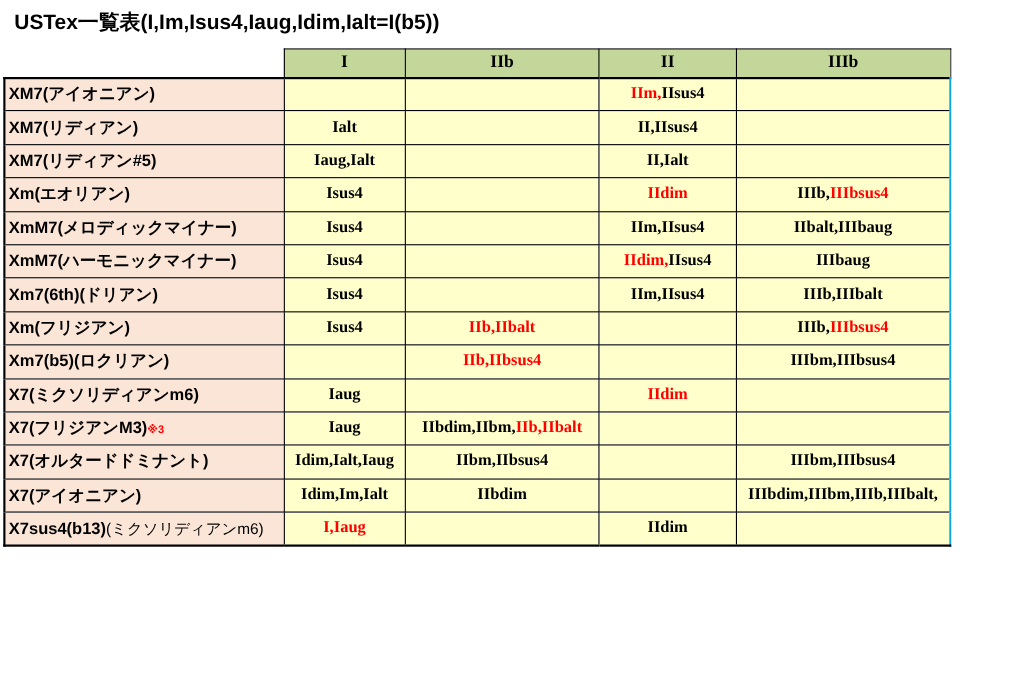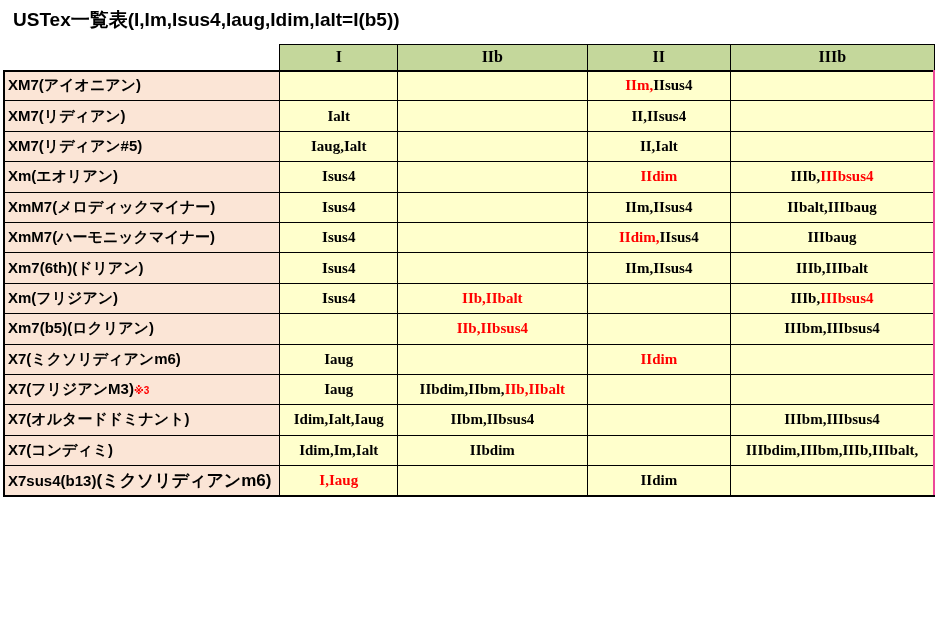--- a/index.html
+++ b/index.html
@@ -1,19 +1,19 @@
 <!DOCTYPE html>
 <html style="--header-bg: #c4d79b; --rowlabel-bg: #fbe5d6; --cell-bg: #ffffcc; --red: #ff0000;"><head>
 <meta charset="utf-8">
 <style>
   * { box-sizing: border-box; }
   html, body { margin: 0; padding: 0; background: #ffffff; }
   .page {
     position: relative;
-    width: 935px;
+    width: 865px;
     height: 622px;
     background: #ffffff;
     overflow: hidden;
     font-family: "Liberation Sans", "DejaVu Sans", sans-serif;
   }
   .title {
     position: absolute;
     left: 13px;
     top: 7px;
     font-size: 19px;
@@ -54,47 +54,47 @@
   tbody tr { height: 30.4px; }
   tbody th.rowlabel {
     background: var(--rowlabel-bg, #fbe5d6);
     border: 1px solid #000;
     font-family: "Liberation Sans", "DejaVu Sans", sans-serif;
     font-size: 15px;
     font-weight: bold;
     color: #000;
     text-align: left;
     vertical-align: middle;
-    padding: 0 8px 0 3px;
+    padding: 0 18px 0 3px;
     white-space: nowrap;
     overflow: hidden;
   }
   tbody td.cell {
     background: var(--cell-bg, #ffffcc);
     border: 1px solid #000;
     font-family: "Liberation Serif", "DejaVu Serif", serif;
     font-size: 15px;
     font-weight: bold;
     color: #000;
     text-align: center;
     vertical-align: middle;
     padding: 0 1px;
     white-space: nowrap;
     overflow: hidden;
   }
   
   tbody tr:first-child > th, tbody tr:first-child > td { border-top: 2px solid #000; }
   tbody tr:last-child  > th, tbody tr:last-child  > td { border-bottom: 2px solid #000; }
   tbody tr > th:first-child { border-left: 2px solid #000; }
-  tbody tr > td:last-child  { border-right: 2px solid #ec4899; }
+  tbody tr > td:last-child  { border-right: 2px solid #0ea5e9; }
 
   .red { color: var(--red, #ff0000); }
   .label-small {
-    font-size: 17px;
-    font-weight: bold;
+    font-size: 14px;
+    font-weight: normal;
   }
   .label-note {
     font-size: 10px;
     font-weight: bold;
     color: var(--red, #ff0000);
   }
 </style>
 </head>
 <body>
 
@@ -197,21 +197,21 @@
           <td class="cell"></td>
         </tr>
         <tr>
           <th class="rowlabel"><span>X7(オルタードドミナント)</span></th>
           <td class="cell"><span>Idim,Ialt,Iaug</span></td>
           <td class="cell"><span>IIbm,IIbsus4</span></td>
           <td class="cell"></td>
           <td class="cell"><span>IIIbm,IIIbsus4</span></td>
         </tr>
         <tr>
-          <th class="rowlabel"><span>X7(コンディミ)</span></th>
+          <th class="rowlabel"><span>X7(アイオニアン)</span></th>
           <td class="cell"><span>Idim,Im,Ialt</span></td>
           <td class="cell"><span>IIbdim</span></td>
           <td class="cell"></td>
           <td class="cell"><span>IIIbdim,IIIbm,IIIb,IIIbalt,</span></td>
         </tr>
         <tr>
           <th class="rowlabel"><span>X7sus4(b13)</span><span class="label-small">(ミクソリディアンm6)</span></th>
           <td class="cell"><span class="red">I,Iaug</span></td>
           <td class="cell"></td>
           <td class="cell"><span>IIdim</span></td>

